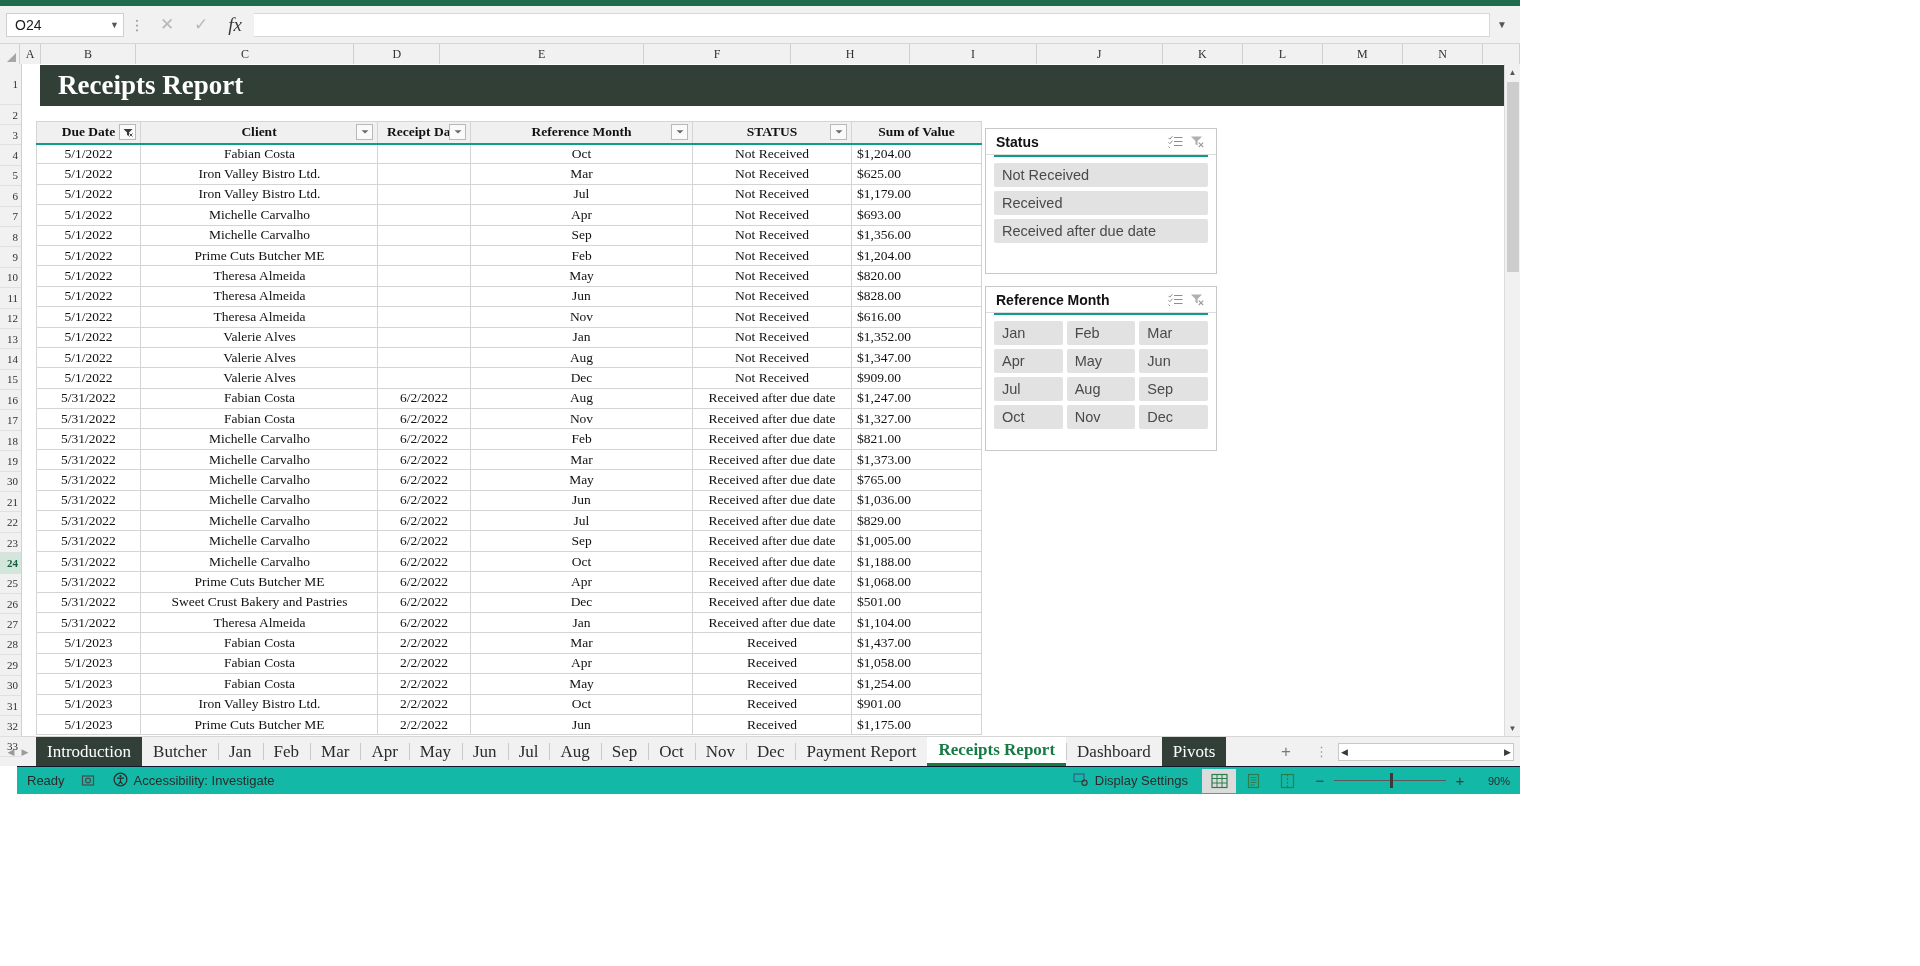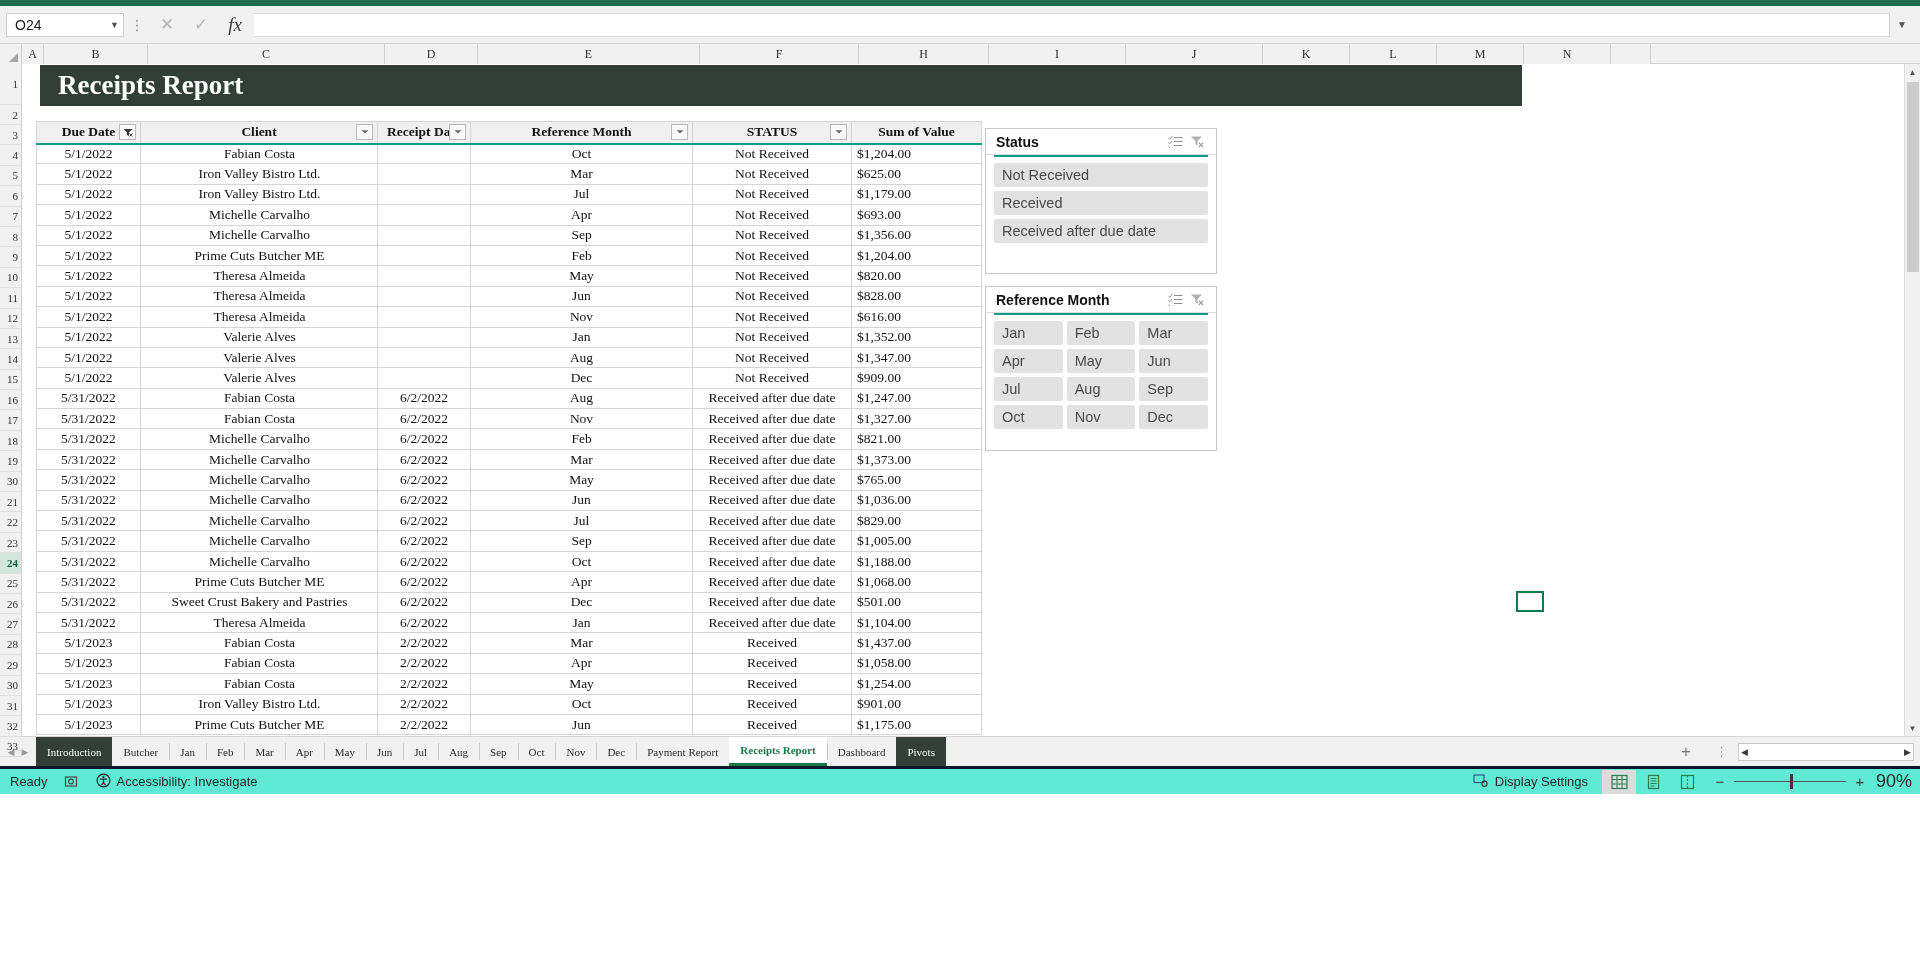--- a/index.html
+++ b/index.html
@@ -2,21 +2,21 @@
 <html><head>
 <meta charset="utf-8">
 <style>
   * { box-sizing: border-box; margin: 0; padding: 0; }
   html, body {
     width: 1920px; height: 966px;
     overflow: hidden;
     font-family: "Liberation Sans", sans-serif;
     background: #ffffff;
   }
-  #app { position: relative; width: 1920px; height: 966px; background: #fff; }
+  #app { position: relative; width: 1520px; height: 966px; background: #fff; }
 
   
   .top-strip { height: 6px; background: #1f6b4d; }
 
   
   .formula-row {
     height: 38px; background: #f1f1f1;
     display: flex; align-items: center;
     border-bottom: 1px solid #d6d6d6;
     padding: 0 6px;
@@ -183,21 +183,21 @@
   .tabbar {
     height: 30px; background: #f1f1f1;
     display: flex; align-items: stretch;
     border-top: 1px solid #d6d6d6;
   }
   .tab-navs { display: flex; align-items: center; padding: 0 4px; color: #9a9a9a; }
   .tab-nav { width: 14px; text-align: center; font-size: 9px; }
   .tabs { display: flex; align-items: stretch; flex: 1; overflow: hidden; }
   .tab {
     display: flex; align-items: center; padding: 0 11px;
-    font-size: 11px; color: #2b2b2b; position: relative;
+    font-size: 17px; color: #2b2b2b; position: relative;
     font-family: "Liberation Serif", serif; white-space: nowrap;
   }
   .tab + .tab::before {
     content: ""; position: absolute; left: 0; top: 6px; bottom: 6px;
     width: 1px; background: #c9c9c9;
   }
   .tab.dark { background: #323f36; color: #fff; }
   .tab.dark::before, .tab.dark + .tab::before { background: transparent; }
   .tab.active {
     background: #fff; color: #167a45; font-weight: bold;
@@ -212,42 +212,43 @@
   .hdots { color: #9a9a9a; font-size: 13px; padding: 0 10px; letter-spacing: 0; line-height: 8px; }
   .hscroll {
     width: 176px; height: 18px; background: #fff;
     border: 1px solid #c9c9c9;
     display: flex; align-items: center; justify-content: space-between;
     padding: 0 2px; color: #3a3a3a; font-size: 9px;
   }
 
   
   .statusbar {
-    height: 28px; background: #5eead4;
+    height: 28px; background: #14b8a6;
     display: flex; align-items: center;
-    border-top: 3px solid #0f172a;
+    border-top: 1px solid #0f172a;
     font-size: 13px; color: #2b2b2b;
     font-family: "Liberation Sans", sans-serif;
+    margin-left: 17px;
   }
   .sb-left { display: flex; align-items: center; gap: 16px; padding-left: 10px; }
   .sb-item { display: flex; align-items: center; gap: 6px; }
   .sb-spacer { flex: 1; }
   .sb-right { display: flex; align-items: center; gap: 0; padding-right: 10px; }
   .view-btn {
     width: 34px; height: 24px; display: flex; align-items: center; justify-content: center;
     color: #3a3a3a;
   }
   .view-btn.active { background: #dcdcdc; }
   .zoom-wrap { display: flex; align-items: center; gap: 8px; padding: 0 10px; }
   .zoom-track { width: 112px; height: 1px; background: #5a5a5a; position: relative; }
   .zoom-thumb {
     position: absolute; left: 50%; top: -7px;
     width: 3px; height: 15px; background: #3a3a3a;
   }
-  .zoom-pct { width: 34px; text-align: right; font-size: 18px; }
+  .zoom-pct { width: 34px; text-align: right; font-size: 11px; }
   .zoom-sign { font-size: 15px; color: #3a3a3a; width: 12px; text-align: center; }
 </style>
 </head>
 <body>
 
 <div id="app">
 
   <div class="top-strip"></div>
 
   <div class="formula-row">

